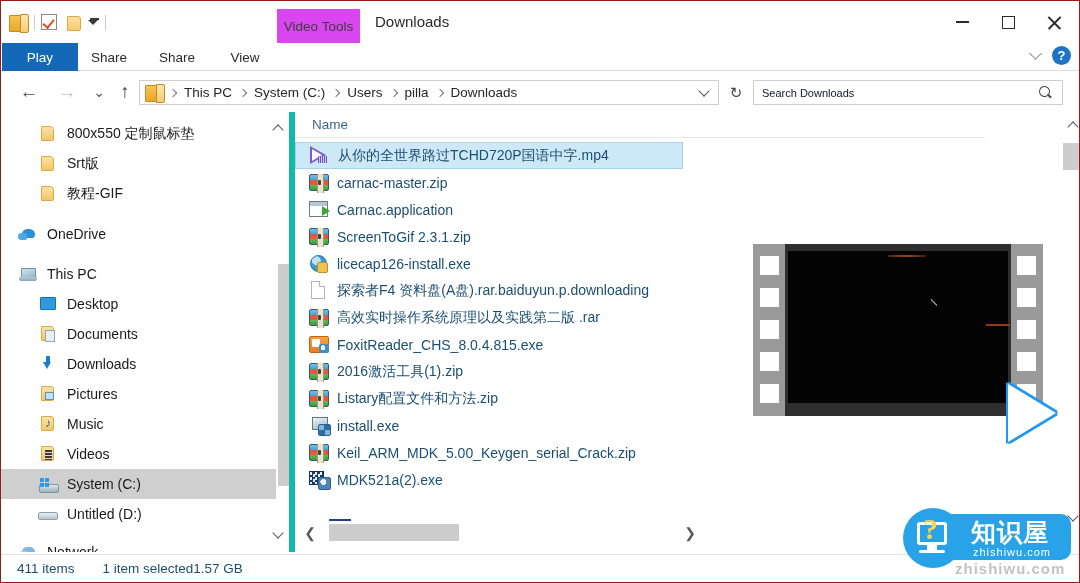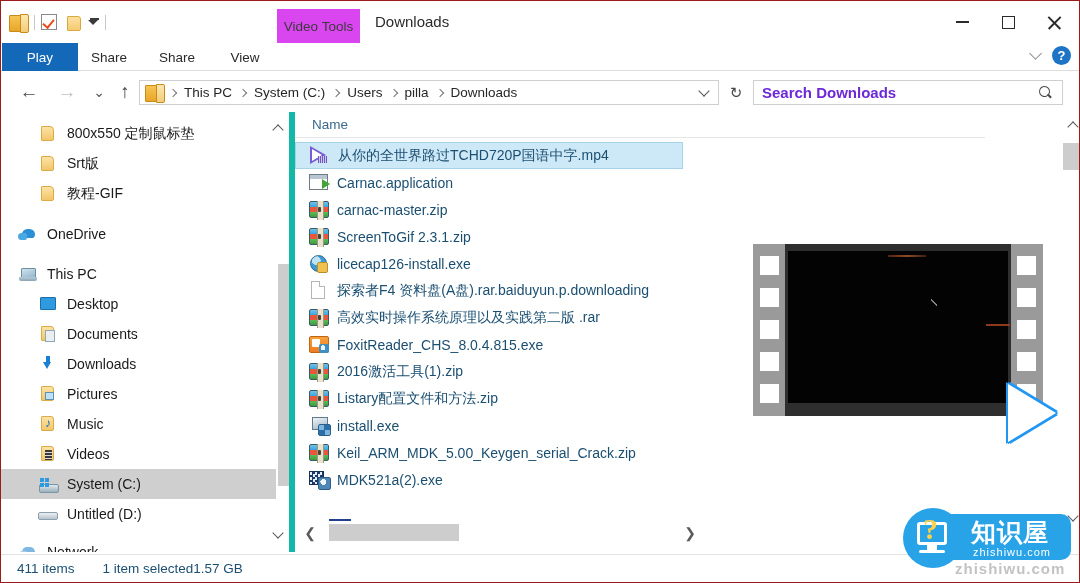--- a/index.html
+++ b/index.html
@@ -153,21 +153,21 @@
   .refresh-btn {
     position: absolute; left: 722px; top: 8px; width: 26px; height: 25px;
     display:flex; align-items:center; justify-content:center;
     font-size: 15px; color: #4a4a4a;
   }
   .searchbox {
     position: absolute; left: 752px; top: 8px; width: 310px; height: 25px;
     border: 1px solid #cfcfcf; background: #fff;
     display: flex; align-items: center; padding: 0 8px;
   }
-  .searchbox .ph { flex: 1; font-size: 15px; color: #6d28d9; font-weight: bold; }
+  .searchbox .ph { flex: 1; font-size: 11px; color: #0f172a; }
   .search-glass {
     position: relative; width: 13px; height: 13px; margin-right: 2px;
   }
   .search-glass::before {
     content:""; position:absolute; left:0; top:0; width:9px; height:9px;
     border: 1.6px solid #4a4a4a; border-radius: 50%;
     transform: rotate(-20deg);
   }
   .search-glass::after {
     content:""; position:absolute; left:8px; top:9px; width:5px; height:1.6px;
@@ -660,30 +660,30 @@
         <div class="file-row sel">
           <span class="file-ico">
             <span class="ic-mp4"></span>
               <span class="ic-mp4-badge"></span>
           </span>
           <span>从你的全世界路过TCHD720P国语中字.mp4</span>
         </div>
 
         <div class="file-row">
           <span class="file-ico">
+              <span class="ic-zip"></span>
+            </span>
+          <span>carnac-master.zip</span>
+        </div>
+
+        <div class="file-row">
+          <span class="file-ico">
               <span class="ic-app"></span>
             </span>
           <span>Carnac.application</span>
-        </div>
-
-        <div class="file-row">
-          <span class="file-ico">
-              <span class="ic-zip"></span>
-            </span>
-          <span>carnac-master.zip</span>
         </div>
 
 
         <div class="file-row">
           <span class="file-ico">
               <span class="ic-zip"></span>
             </span>
           <span>ScreenToGif 2.3.1.zip</span>
         </div>
 

